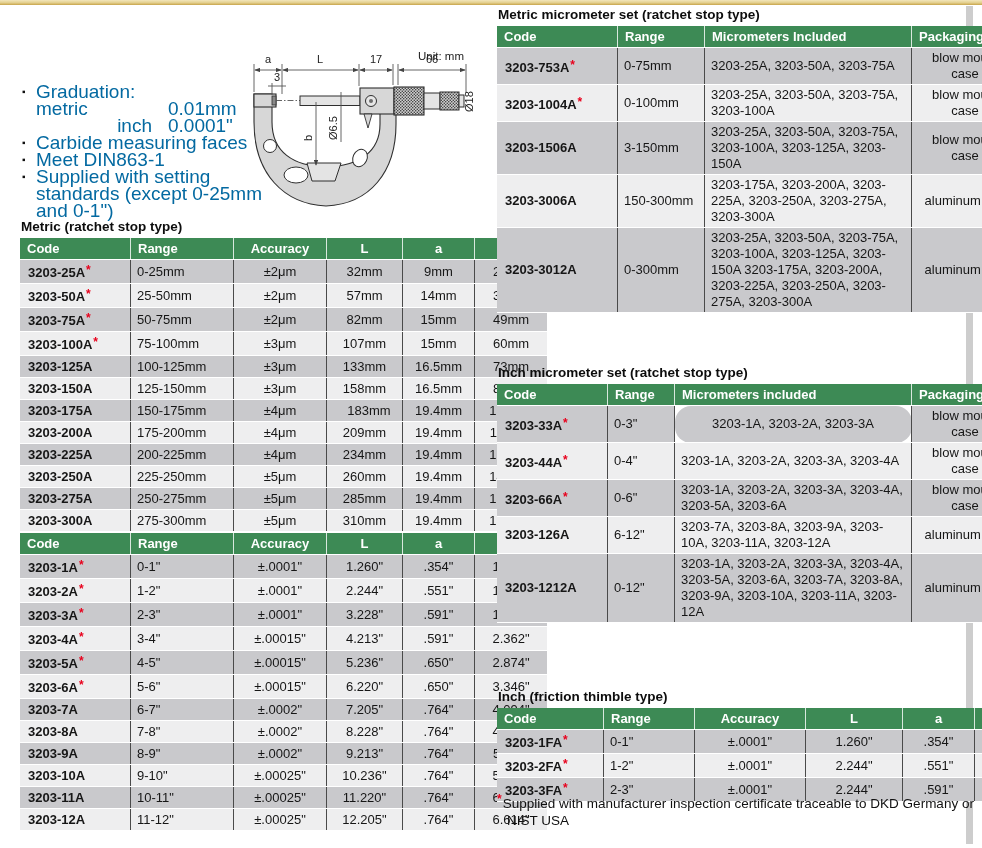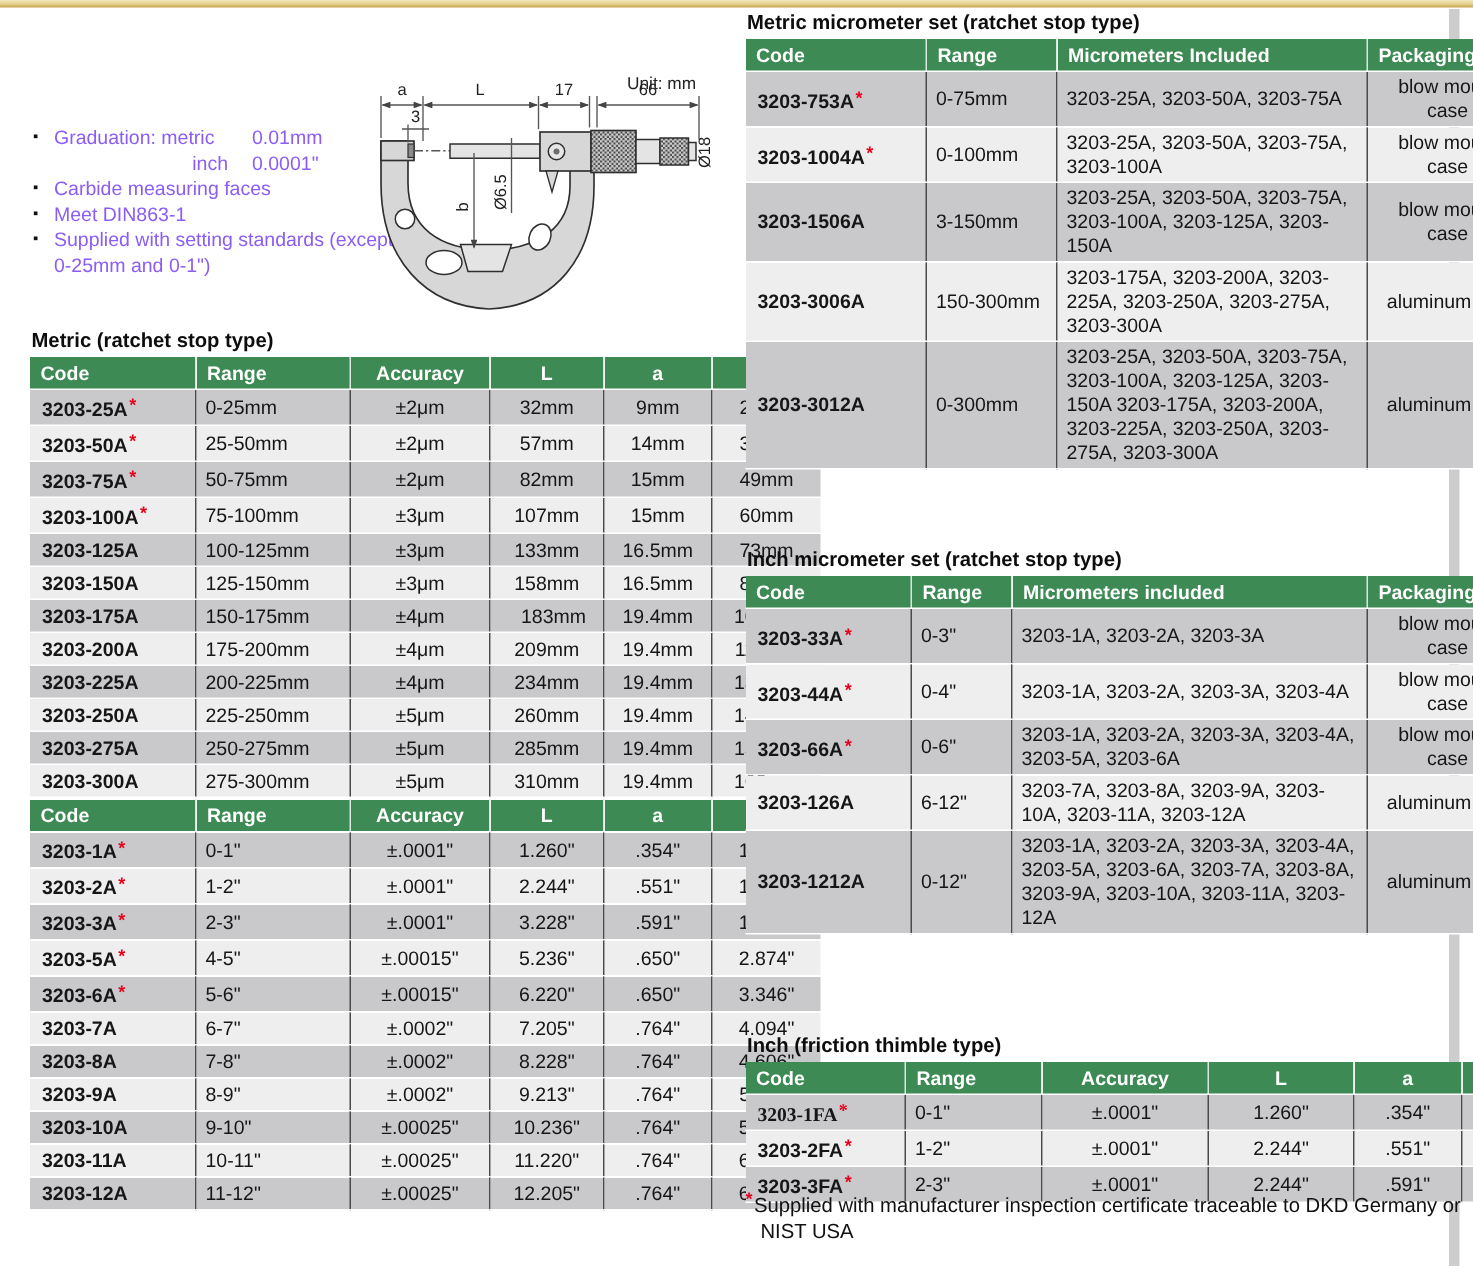--- a/index.html
+++ b/index.html
@@ -8,21 +8,21 @@
     background:#ffffff;
     font-family:"Liberation Sans", sans-serif;
     color:#1a1a1a;
   }
   .top-band{position:absolute;left:0;top:0;width:982px;height:5px;
     background:linear-gradient(#f2e6bb 0%,#e3cf8e 55%,#c7a44a 100%);}
   .edge-shadow{position:absolute;left:966px;top:6px;width:7px;height:838px;background:#cdcdcd;}
 
   
   .features{position:absolute;left:22px;top:83px;width:242px;list-style:none;margin:0;padding:0;
-    font-size:13px;line-height:17px;color:#8b5cf6;}
+    font-size:19px;line-height:17px;color:#0369a1;}
   .features li{position:relative;padding-left:14px;margin:0;}
   .features li::before{content:"▪";position:absolute;left:0;top:0;font-size:10px;color:#111;}
   .grad-row span.gl{display:inline-block;width:116px;}
   .grad-row span.gl.r{text-align:right;}
   .grad-row span.gv{margin-left:16px;}
 
   .unit-label{position:absolute;left:404px;top:50px;width:60px;text-align:right;font-size:11.5px;color:#222;}
 
   .diagram{position:absolute;left:244px;top:50px;width:230px;height:165px;}
   .diagram svg{width:100%;height:100%;}
@@ -288,20 +288,28 @@
           </tr>
           <tr>
             <td class="code" style="text-align: left;"><span>3203-3A</span><span class="star">*</span></td>
             <td style="text-align: left;">2-3"</td>
             <td style="text-align: center;">±.0001"</td>
             <td style="text-align: center;">3.228"</td>
             <td style="text-align: center;">.591"</td>
             <td style="text-align: center;">1.929"</td>
           </tr>
           <tr>
+            <td class="code" style="text-align: left;"><span>3203-4A</span><span class="star">*</span></td>
+            <td style="text-align: left;">3-4"</td>
+            <td style="text-align: center;">±.00015"</td>
+            <td style="text-align: center;">4.213"</td>
+            <td style="text-align: center;">.591"</td>
+            <td style="text-align: center;">2.362"</td>
+          </tr>
+          <tr>
             <td class="code" style="text-align: left;"><span>3203-5A</span><span class="star">*</span></td>
             <td style="text-align: left;">4-5"</td>
             <td style="text-align: center;">±.00015"</td>
             <td style="text-align: center;">5.236"</td>
             <td style="text-align: center;">.650"</td>
             <td style="text-align: center;">2.874"</td>
           </tr>
           <tr>
             <td class="code" style="text-align: left;"><span>3203-6A</span><span class="star">*</span></td>
             <td style="text-align: left;">5-6"</td>
@@ -420,21 +428,21 @@
             <th style="width: 96px; text-align: left;">Code</th>
             <th style="width: 52px; text-align: left;">Range</th>
             <th style="width: 222px; text-align: left;">Micrometers included</th>
             <th style="width: 92px; text-align: left;">Packaging</th>
           </tr>
         </thead>
         <tbody>
           <tr>
             <td class="code" style="text-align: left;"><span>3203-33A</span><span class="star">*</span></td>
             <td style="text-align: left;">0-3"</td>
-            <td style="text-align: left;">3203-1A, 3203-2A, 3203-3A</td>
+            <td style="text-align: center; border-radius: 16px;">3203-1A, 3203-2A, 3203-3A</td>
             <td style="text-align: center;">blow mould case</td>
           </tr>
           <tr>
             <td class="code" style="text-align: left;"><span>3203-44A</span><span class="star">*</span></td>
             <td style="text-align: left;">0-4"</td>
             <td style="text-align: left;">3203-1A, 3203-2A, 3203-3A, 3203-4A</td>
             <td style="text-align: center;">blow mould case</td>
           </tr>
           <tr>
             <td class="code" style="text-align: left;"><span>3203-66A</span><span class="star">*</span></td>
@@ -468,21 +476,21 @@
             <th style="width: 92px; text-align: left;">Code</th>
             <th style="width: 76px; text-align: left;">Range</th>
             <th style="width: 96px; text-align: center;">Accuracy</th>
             <th style="width: 82px; text-align: center;">L</th>
             <th style="width: 57px; text-align: center;">a</th>
             <th style="width: 59px; text-align: center;">b</th>
           </tr>
         </thead>
         <tbody>
           <tr>
-            <td class="code" style="text-align: left; font-family: Liberation Serif, serif;"><span>3203-1FA</span><span class="star">*</span></td>
+            <td class="code" style="text-align: left;"><span>3203-1FA</span><span class="star">*</span></td>
             <td style="text-align: left;">0-1"</td>
             <td style="text-align: center;">±.0001"</td>
             <td style="text-align: center;">1.260"</td>
             <td style="text-align: center;">.354"</td>
             <td style="text-align: center;">1.102"</td>
           </tr>
           <tr>
             <td class="code" style="text-align: left;"><span>3203-2FA</span><span class="star">*</span></td>
             <td style="text-align: left;">1-2"</td>
             <td style="text-align: center;">±.0001"</td>

